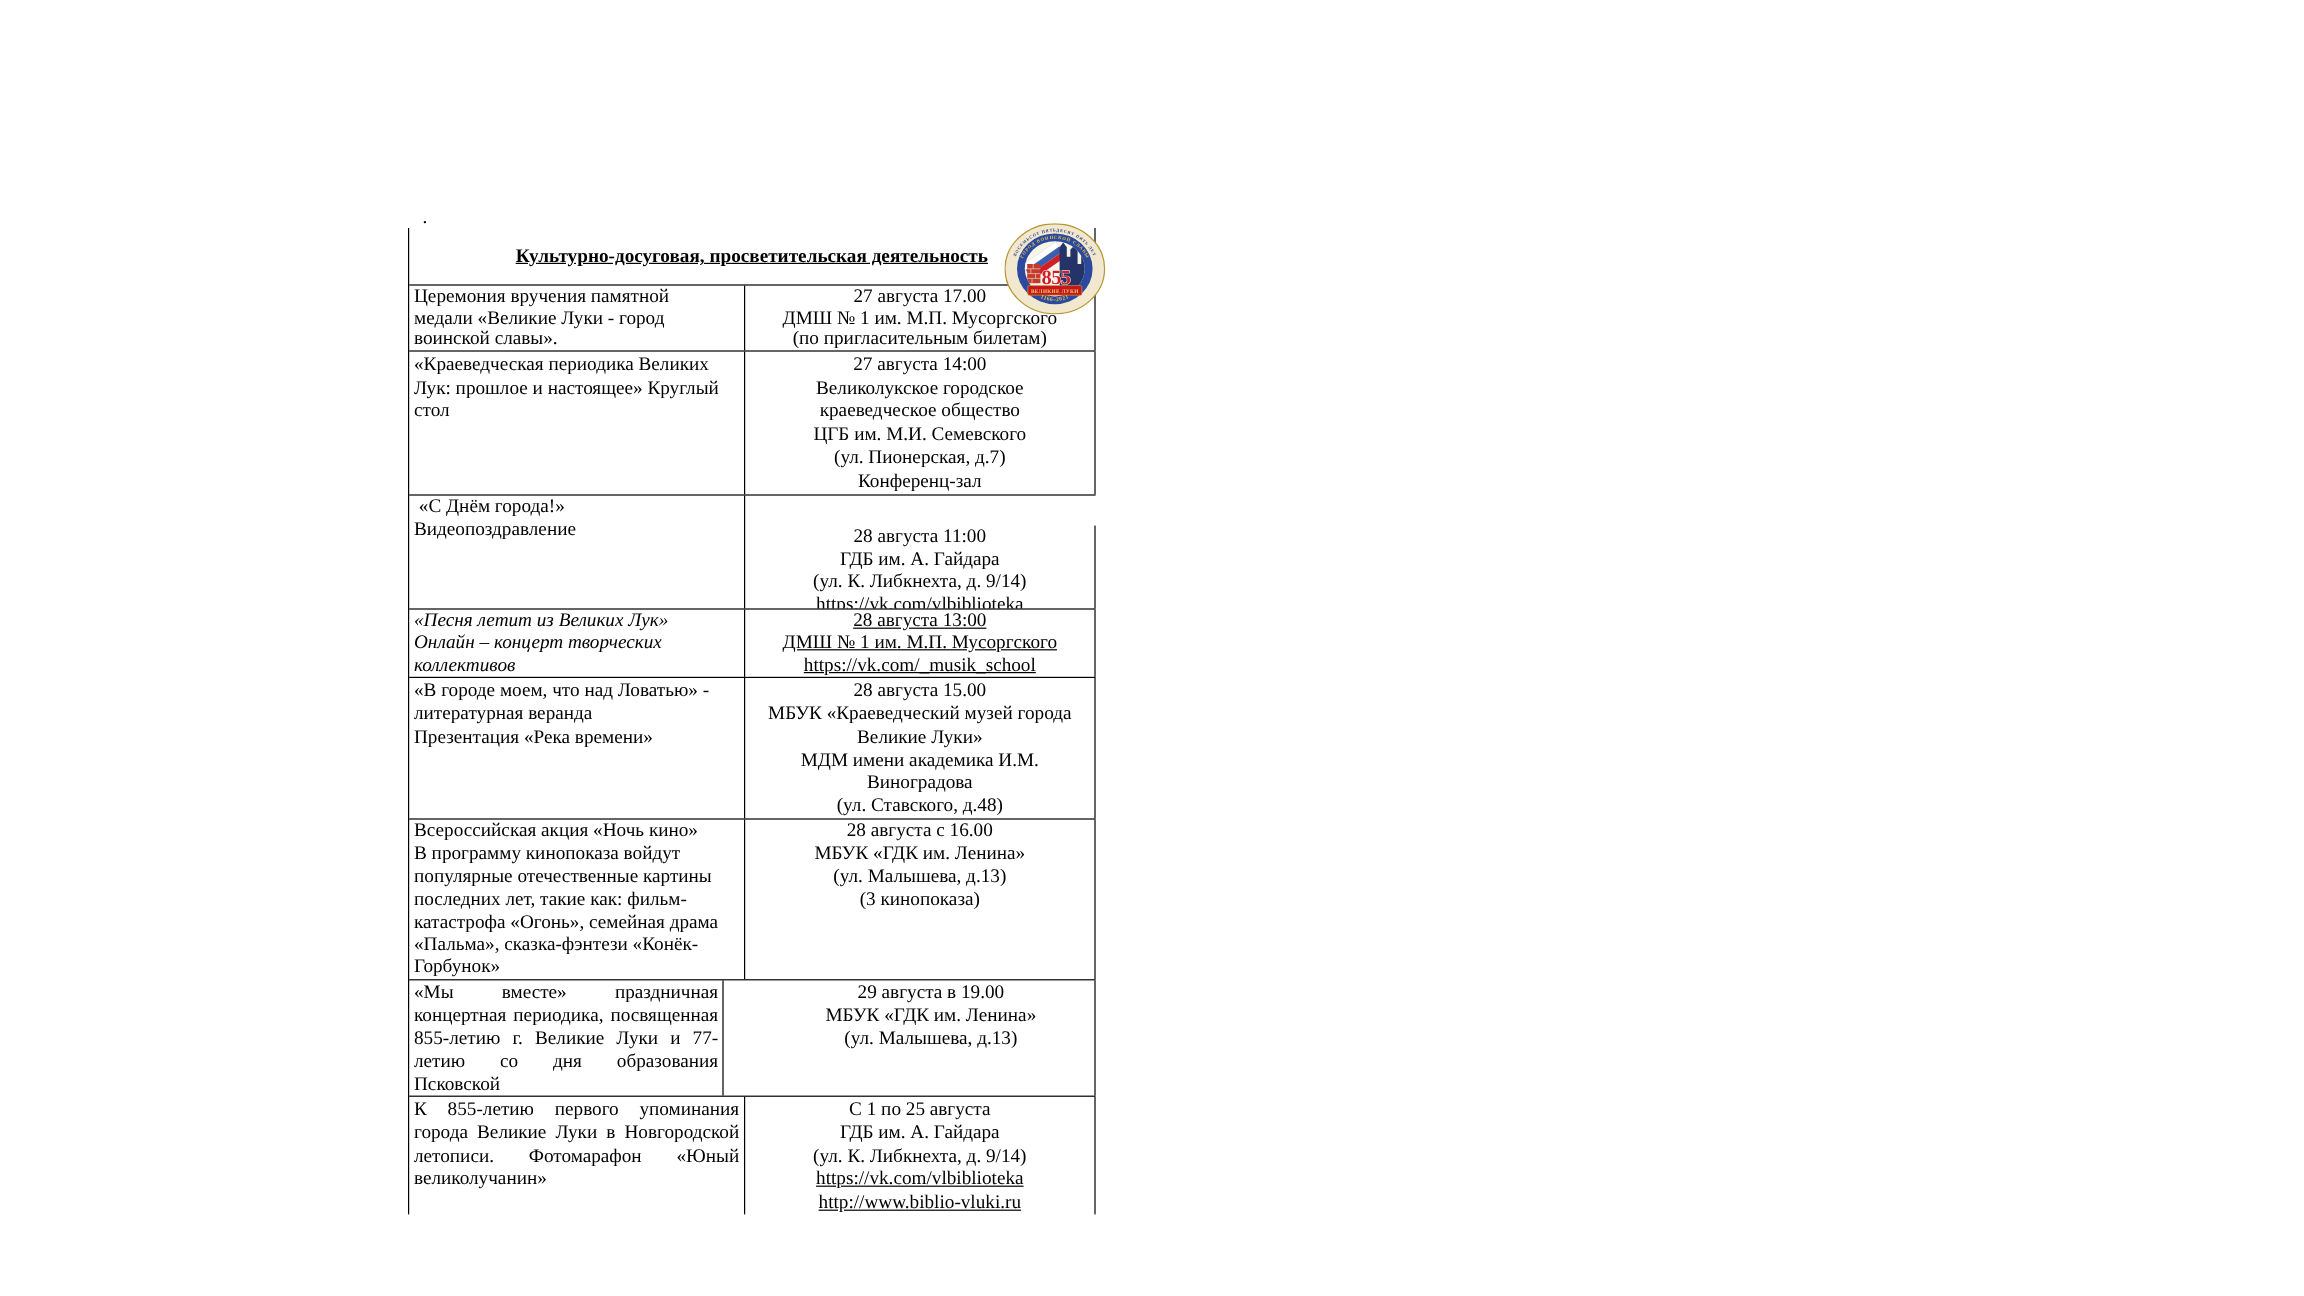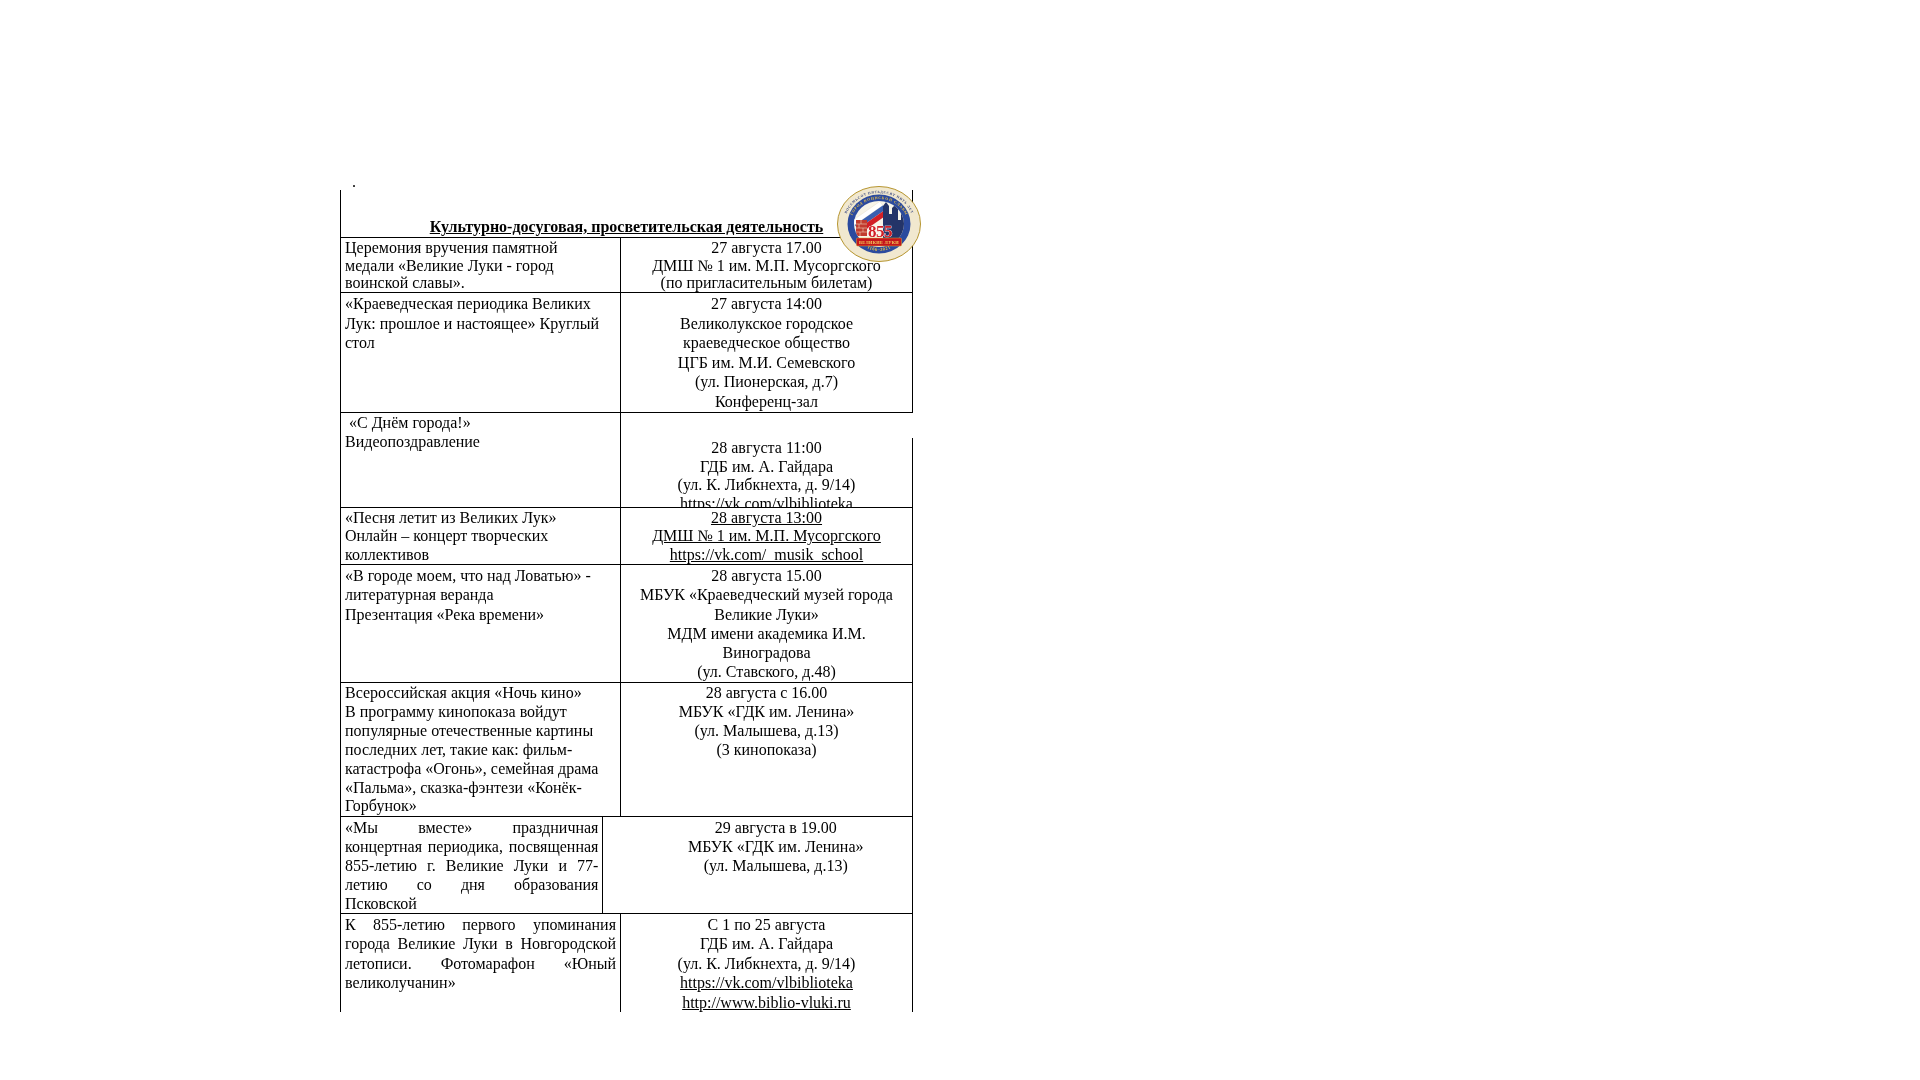--- a/index.html
+++ b/index.html
@@ -2,21 +2,21 @@
 <html><head>
 <meta charset="utf-8">
 <style>
   html,body{margin:0;padding:0;background:#fff;}
   .canvas{position:relative;width:1920px;height:1080px;background:#ffffff;overflow:hidden;
           font-family:"Liberation Serif","DejaVu Serif",serif;color:#000;}
   .stray-dot{position:absolute;left:352px;top:172px;font-size:16px;line-height:19px;}
   .etable{position:absolute;left:340px;top:190px;width:572px;border-left:1.5px solid #000;}
   .hdr{box-sizing:border-box;height:48px;border-right:1.5px solid #000;border-bottom:1.5px solid #000;
        display:flex;align-items:flex-end;justify-content:center;}
-  .title{font-weight:bold;text-decoration:underline;font-size:16px;line-height:19px;margin-bottom:1px;white-space:nowrap;}
+  .title{font-weight:bold;text-decoration:underline;font-size:16px;line-height:19px;margin-bottom:14px;white-space:nowrap;}
   .trow{display:flex;box-sizing:border-box;border-bottom:1.5px solid #000;}
   .trow.last{border-bottom:none;}
   .cl{box-sizing:border-box;width:280px;border-right:1.5px solid #000;padding:1px 4px 0 4px;overflow:hidden;}
   .cr{box-sizing:border-box;width:292px;border-right:1.5px solid #000;padding:1px 3px 0 3px;
       text-align:center;overflow:hidden;}
   .ln{font-size:16px;}
   .jl{text-align:justify;text-align-last:justify;}
   .ul{text-decoration:underline;}
   .logo{position:absolute;left:837px;top:186px;width:84px;height:76px;}
 </style>
@@ -66,21 +66,21 @@
           </div>
           <div class="cr" style="line-height: 18.7px; margin-top: 25px;">
             <div class="ln">28 августа 11:00</div>
             <div class="ln">ГДБ им. А. Гайдара</div>
             <div class="ln">(ул. К. Либкнехта, д. 9/14)</div>
             <div class="ln">https://vk.com/vlbiblioteka</div>
             <div class="ln">https://www. biblio-vluki.ru</div>
           </div>
         </div>
         <div class="trow" style="height: 57px;">
-          <div class="cl" style="line-height: 18.4px;">
+          <div class="cl" style="line-height: 18.4px; font-style: italic;">
             <div class="ln">«Песня летит из Великих Лук»</div>
             <div class="ln">Онлайн – концерт творческих</div>
             <div class="ln">коллективов</div>
           </div>
           <div class="cr" style="line-height: 18.4px; text-decoration: underline;">
             <div class="ln">28 августа 13:00</div>
             <div class="ln">ДМШ № 1 им. М.П. Мусоргского</div>
             <div class="ln">https://vk.com/_musik_school</div>
           </div>
         </div>

